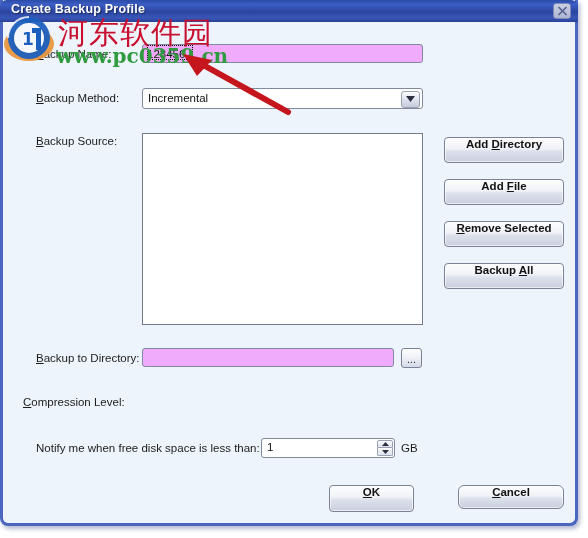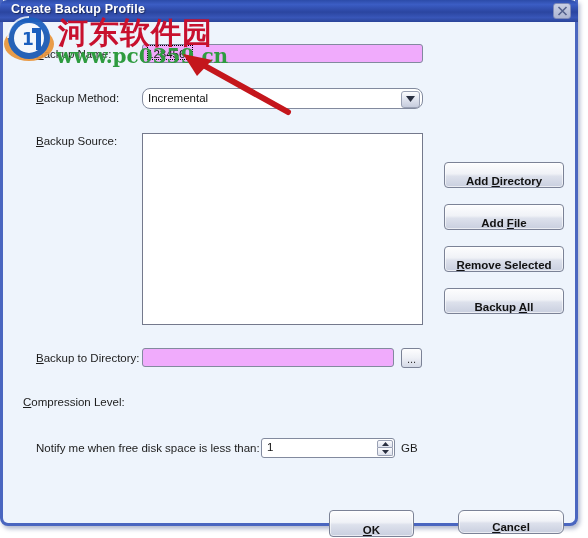--- a/index.html
+++ b/index.html
@@ -92,21 +92,21 @@
     left: 2px;
     top: 8px;
     width: 54px;
     height: 54px;
   }
   #wm-cn {
     position: absolute;
     left: 58px;
     top: 7px;
     font-size: 30px;
-    font-weight: bold;
+    font-weight: normal;
     color: #c8102e;
     letter-spacing: 1px;
     font-family: "DejaVu Sans", sans-serif;
     white-space: nowrap;
   }
   #wm-url {
     position: absolute;
     left: 56px;
     top: 38px;
     font-size: 20px;
@@ -135,21 +135,21 @@
     font-size: 11.5px;
     color: #111;
     padding: 2px 4px;
     line-height: 14px;
   }
 
   .combo {
     position: absolute;
     background: #ffffff;
     border: 1px solid #828a9e;
-    border-radius: 8px;
+    border-radius: 3px;
     box-sizing: border-box;
   }
   .combo .ctext {
     position: absolute;
     left: 5px;
     top: 3px;
     font-size: 11.5px;
     color: #111;
   }
   .combo .carrow {
@@ -180,24 +180,23 @@
     position: absolute;
     border: 1px solid #7b8296;
     border-radius: 4px;
     background: linear-gradient(to bottom, #fdfdfe 0%, #f0f2f7 45%, #dde1ec 55%, #c9cfdf 100%);
     box-shadow: inset 0 0 0 1px rgba(255,255,255,0.6);
     font-size: 11.5px;
     color: #111;
     text-align: center;
     box-sizing: border-box;
     display: flex;
-    align-items: flex-end;
+    align-items: flex-start;
     justify-content: center;
     font-weight: bold;
-    margin-top: 25px;
   }
   .btn u { text-decoration: underline; }
 
   #browse-btn {
     position: absolute;
     left: 398px;
     top: 348px;
     width: 21px;
     height: 20px;
     border: 1px solid #7b8296;

